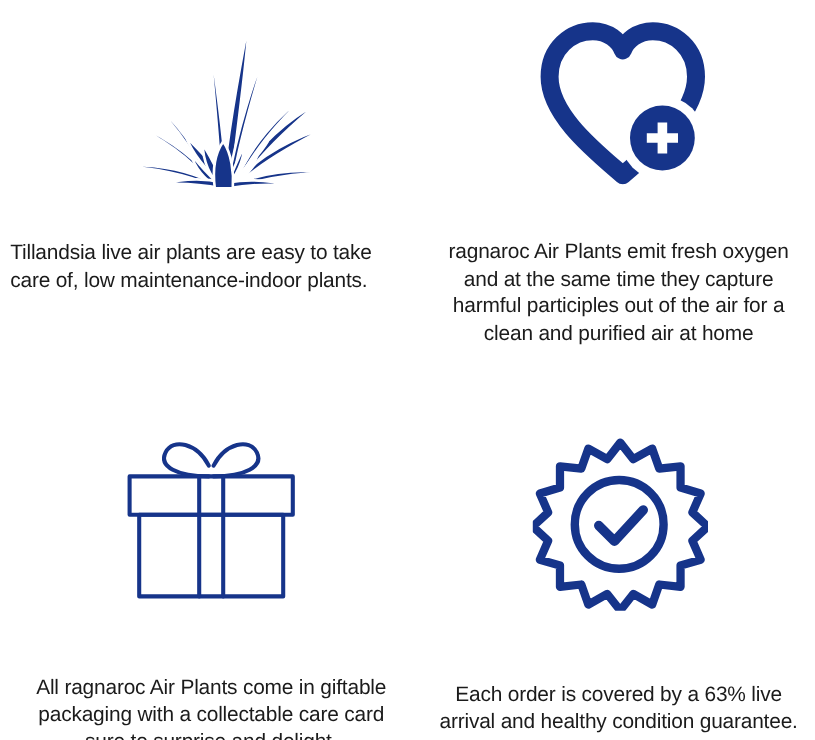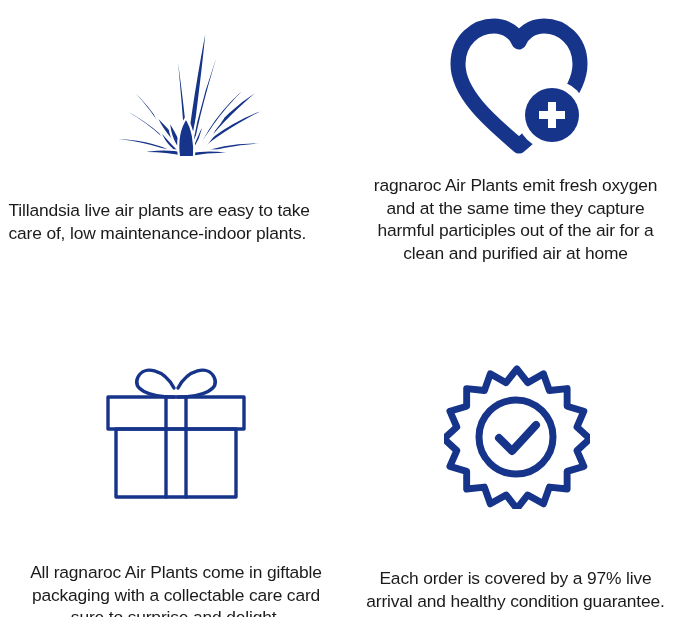--- a/index.html
+++ b/index.html
@@ -53,21 +53,21 @@
   }
 
   
   .cell-heart .icon-wrap {
     margin-top: 14px;
     margin-left: 6px;
   }
   .cell-heart .caption {
     text-align: center;
     width: 320px;
-    margin-top: 20px;
+    margin-top: 44px;
   }
 
   
   .cell-gift .icon-wrap {
     margin-top: 47px;
     margin-left: 0px;
   }
   .cell-gift .caption {
     text-align: center;
     width: 330px;
@@ -186,17 +186,17 @@
     <div class="icon-wrap">
       <svg width="146" height="146" viewBox="0 0 146 146" aria-hidden="true">
 
         <polygon points="73,6 84,20 100,11 106,28 124,26 124,44 141,49 134,65 147,77 134,89 141,105 124,110 124,128 106,126 100,143 84,134 73,148 62,134 46,143 40,126 22,128 22,110 5,105 12,89 -1,77 12,65 5,49 22,44 22,26 40,28 46,11 62,20" transform="translate(0,-2) scale(0.985) translate(1,2)" fill="none" stroke="#16348A" stroke-width="7" stroke-linejoin="round"></polygon>
 
         <circle cx="72" cy="74" r="37" fill="none" stroke="#16348A" stroke-width="7"></circle>
 
         <path d="M55 75 L68 88 L92 62" fill="none" stroke="#16348A" stroke-width="8" stroke-linecap="round" stroke-linejoin="round"></path>
       </svg>
     </div>
-    <div class="caption">Each order is covered by a 97% live
+    <div class="caption">Each order is covered by a 63% live
 arrival and healthy condition guarantee.</div>
   </div>
 
 </div>
 
 </body></html>

